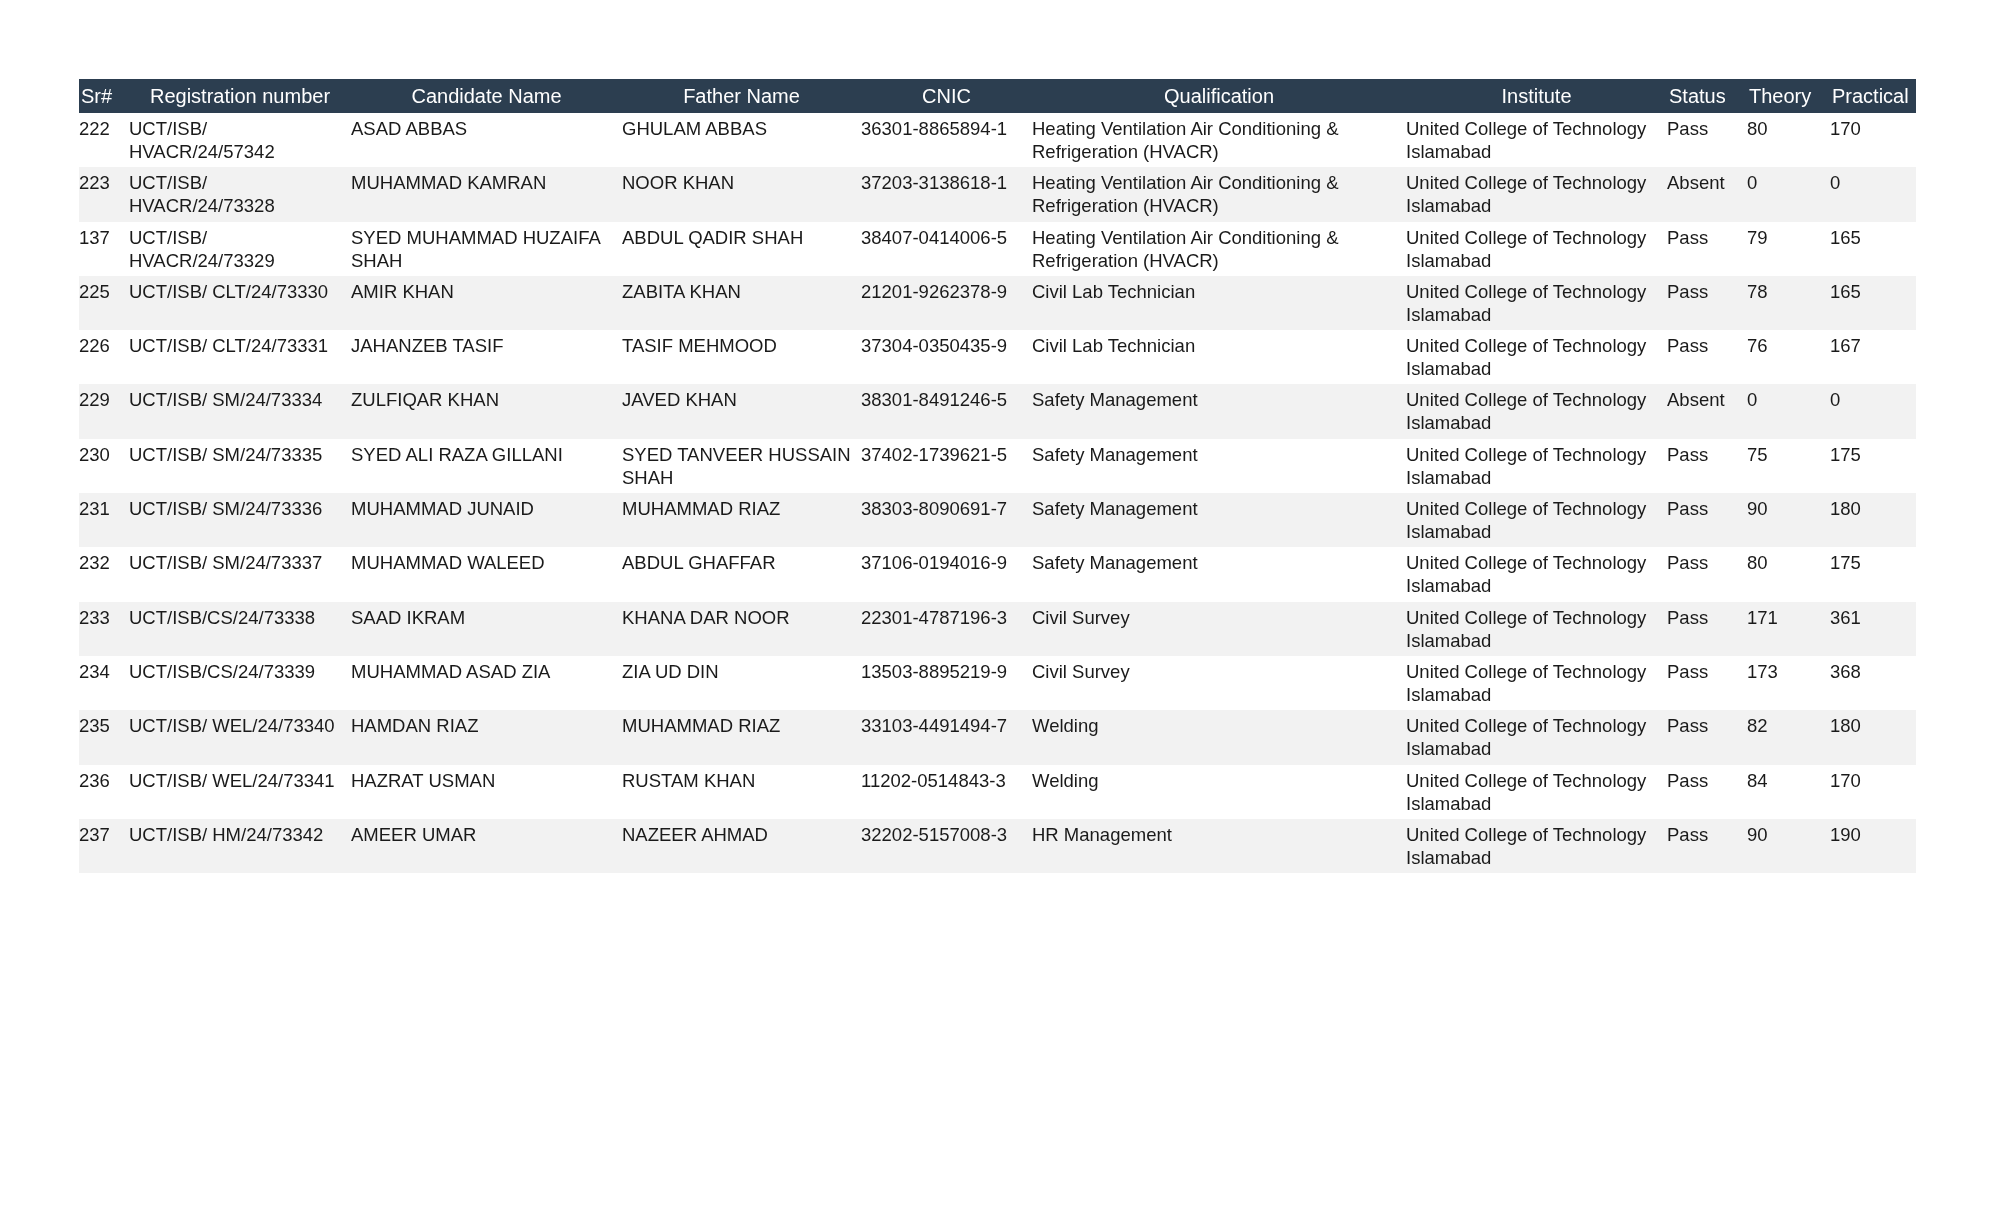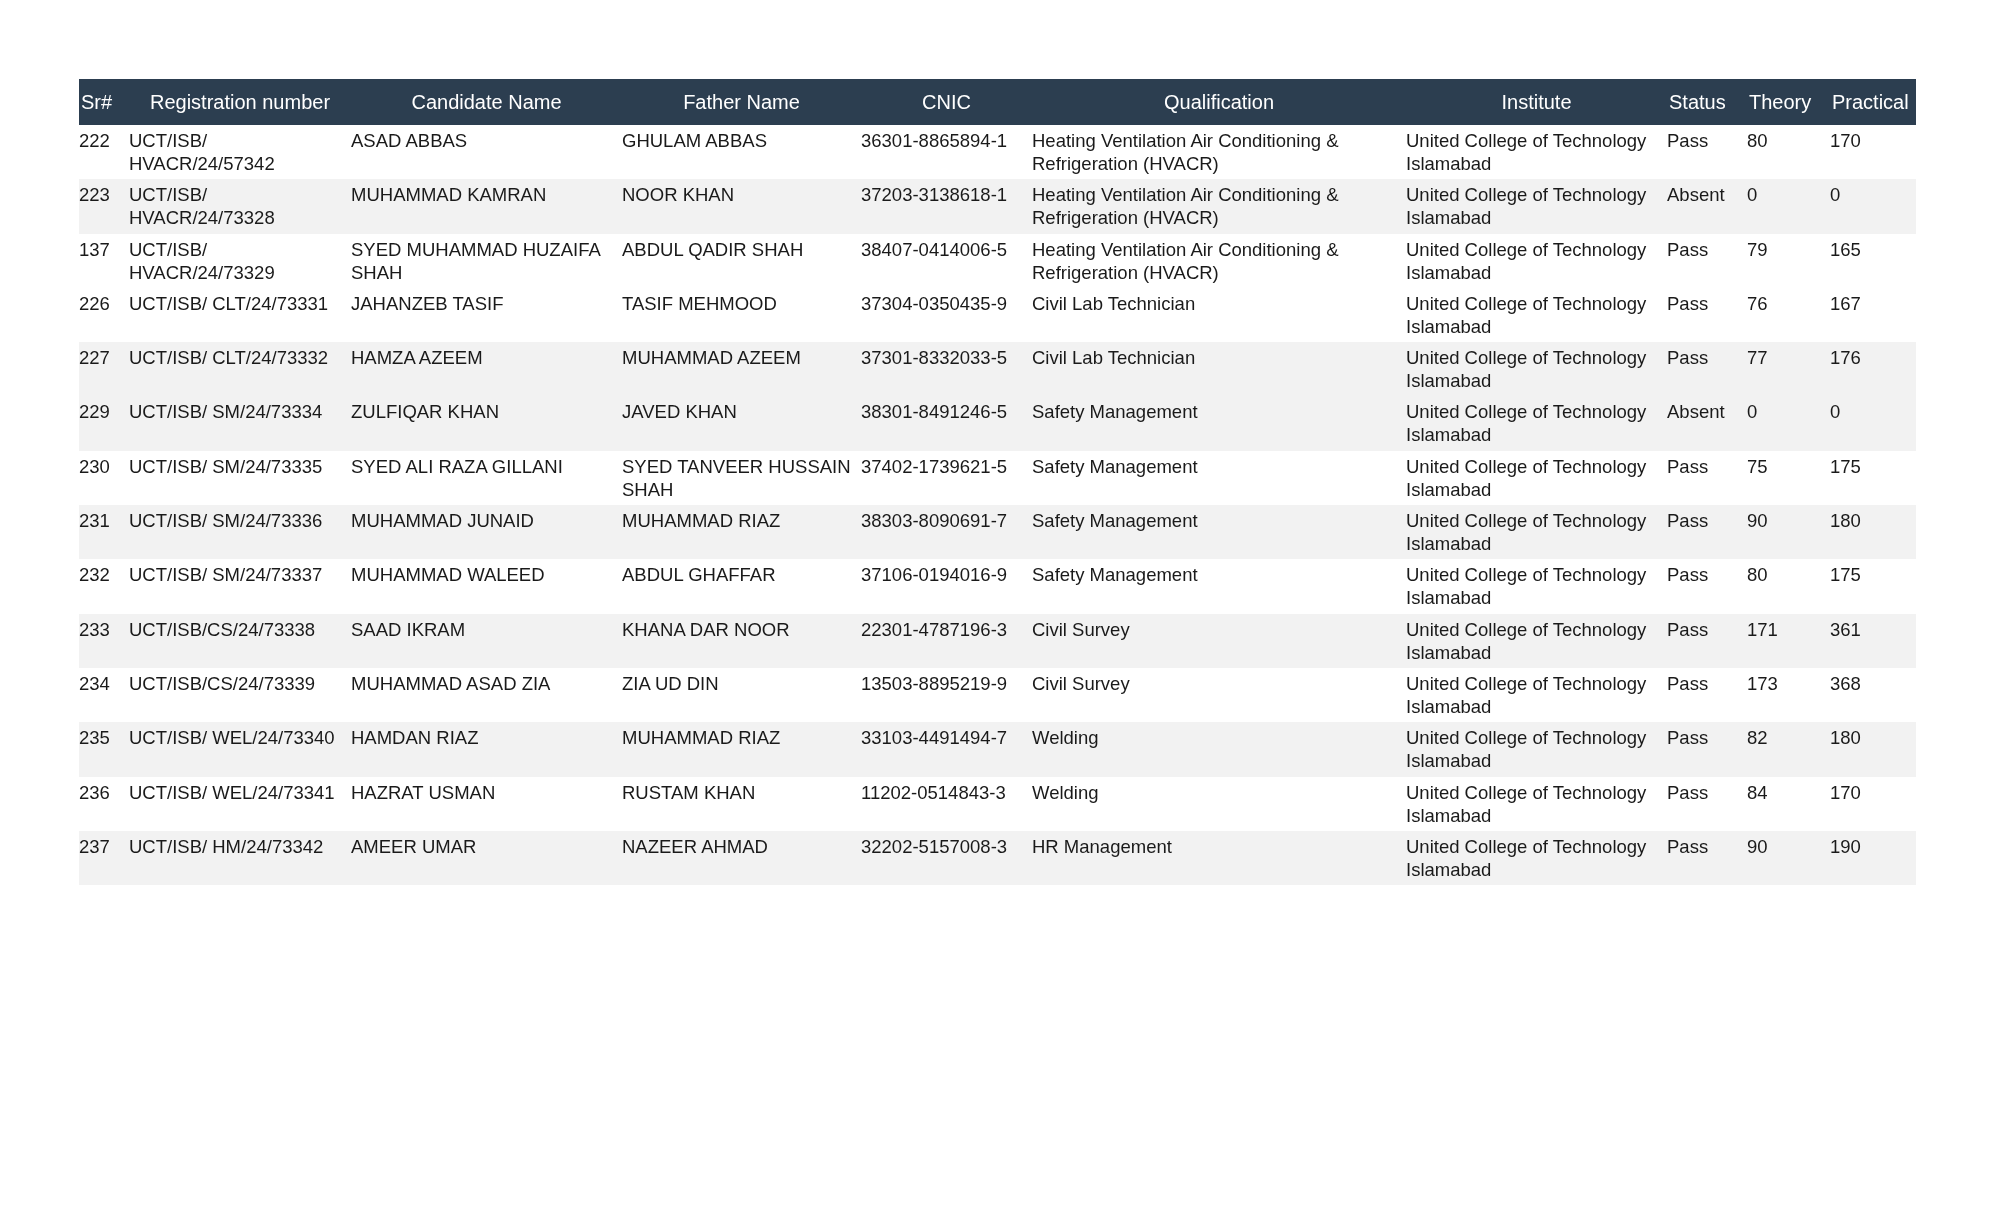--- a/index.html
+++ b/index.html
@@ -1,21 +1,21 @@
 <!DOCTYPE html>
 <html><head>
 <meta charset="utf-8">
 <style>
   html, body { margin: 0; padding: 0; background: #ffffff; }
   body { width: 1995px; height: 1211px; position: relative; overflow: hidden;
          font-family: "Liberation Sans", "DejaVu Sans", sans-serif; color: #1a1a1a; }
   .results-table { position: absolute; left: 79px; top: 79px; width: 1837px;
                    border-collapse: collapse; table-layout: fixed; }
   .results-table th { background: #2c3e50; color: #ffffff; font-weight: normal;
-                      font-size: 20px; height: 46px; padding: 0 2px; text-align: center;
+                      font-size: 20px; height: 34px; padding: 0 2px; text-align: center;
                       white-space: nowrap; overflow: hidden; }
   .results-table th.left { text-align: left; }
   .results-table td { font-size: 18.5px; line-height: 23px; vertical-align: top;
                       padding: 4px 6px 0 0; height: 50px; box-sizing: border-box;
                       letter-spacing: 0px; }
   .results-table tr.row { height: 54.3px; }
   .results-table tr.row.alt td { background: #f2f2f2; }
 </style>
 </head>
 <body>
@@ -80,46 +80,46 @@
     <td>SYED MUHAMMAD HUZAIFA SHAH</td>
     <td>ABDUL QADIR SHAH</td>
     <td>38407-0414006-5</td>
     <td>Heating Ventilation Air Conditioning &amp; Refrigeration (HVACR)</td>
     <td>United College of Technology Islamabad</td>
     <td>Pass</td>
     <td>79</td>
     <td>165</td>
   </tr>
 
+  <tr class="row alt">
+    <td>225</td>
+    <td>UCT/ISB/ CLT/24/73330</td>
+    <td>AMIR KHAN</td>
+    <td>ZABITA KHAN</td>
+    <td>21201-9262378-9</td>
+    <td>Civil Lab Technician</td>
+    <td>United College of Technology Islamabad</td>
+    <td>Pass</td>
+    <td>78</td>
+    <td>165</td>
+  </tr>
 
   <tr class="row">
     <td>226</td>
     <td>UCT/ISB/ CLT/24/73331</td>
     <td>JAHANZEB TASIF</td>
     <td>TASIF MEHMOOD</td>
     <td>37304-0350435-9</td>
     <td>Civil Lab Technician</td>
     <td>United College of Technology Islamabad</td>
     <td>Pass</td>
     <td>76</td>
     <td>167</td>
   </tr>
 
-  <tr class="row alt">
-    <td>227</td>
-    <td>UCT/ISB/ CLT/24/73332</td>
-    <td>HAMZA AZEEM</td>
-    <td>MUHAMMAD AZEEM</td>
-    <td>37301-8332033-5</td>
-    <td>Civil Lab Technician</td>
-    <td>United College of Technology Islamabad</td>
-    <td>Pass</td>
-    <td>77</td>
-    <td>176</td>
-  </tr>
 
 
   <tr class="row alt">
     <td>229</td>
     <td>UCT/ISB/ SM/24/73334</td>
     <td>ZULFIQAR KHAN</td>
     <td>JAVED KHAN</td>
     <td>38301-8491246-5</td>
     <td>Safety Management</td>
     <td>United College of Technology Islamabad</td>

